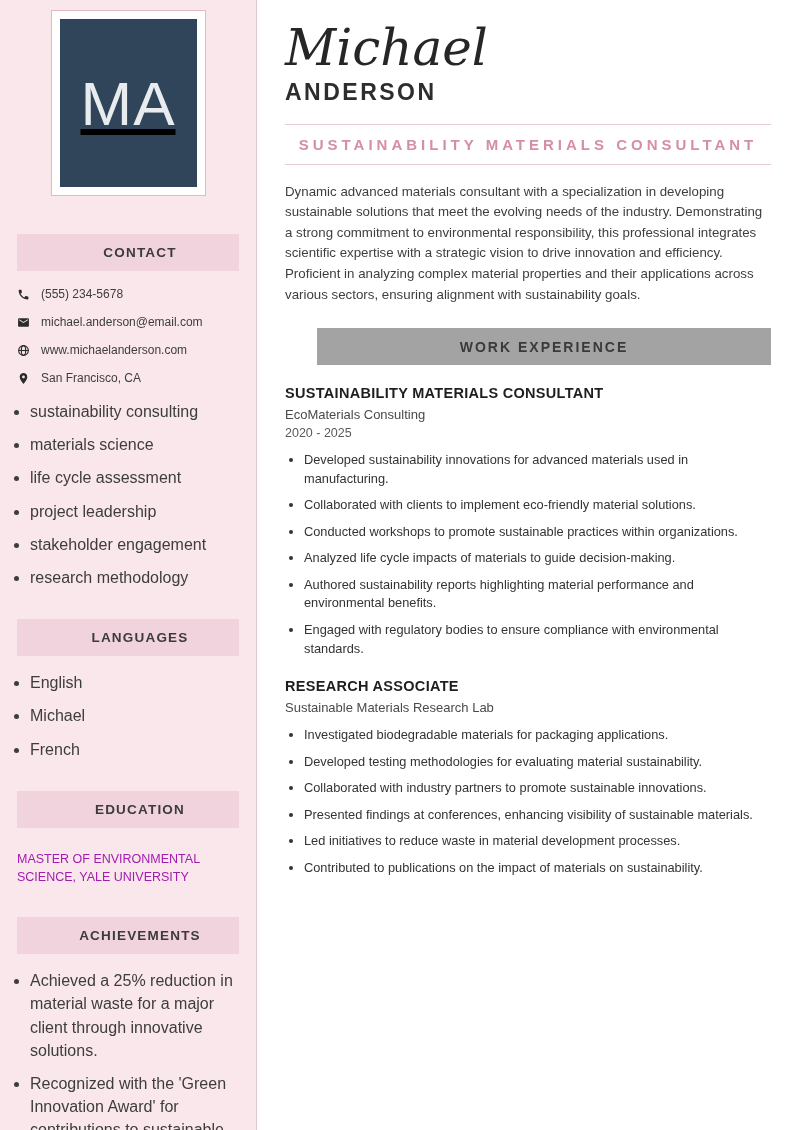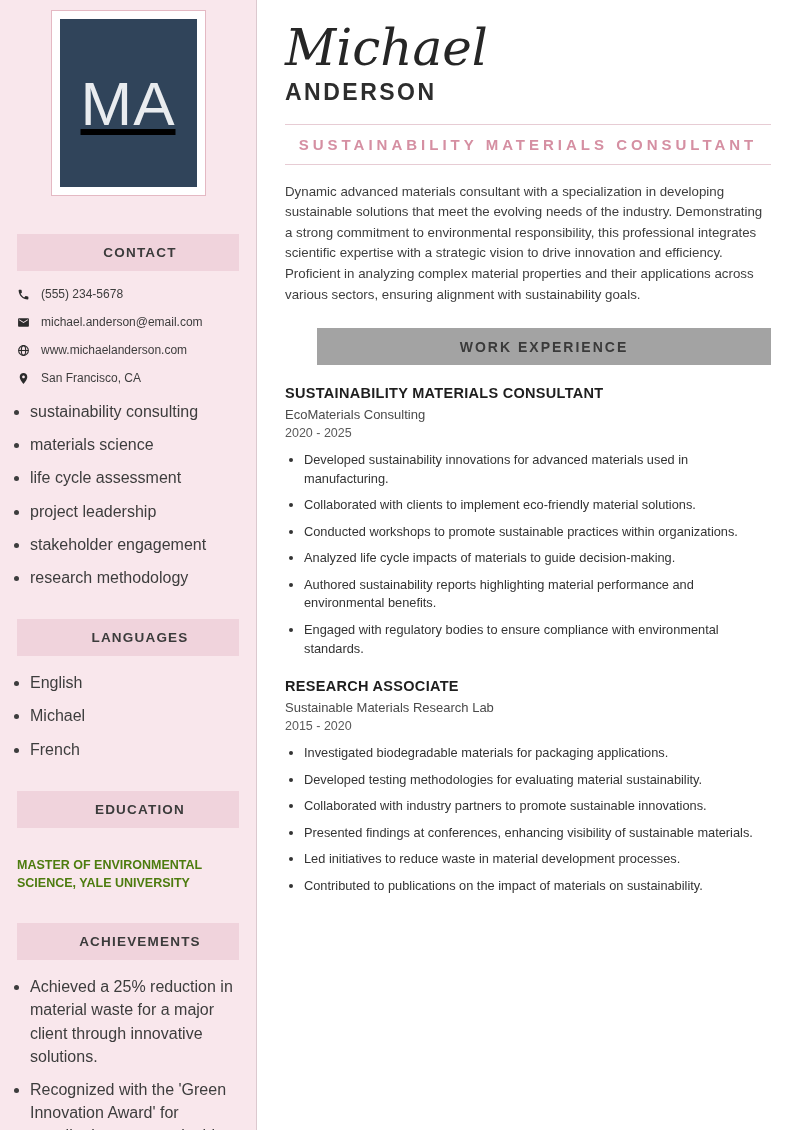--- a/index.html
+++ b/index.html
@@ -74,25 +74,25 @@
   .contact-row svg { width: 13px; height: 13px; flex: 0 0 13px; color: #2b2b2b; }
 
   .side-list {
     margin: 15px 14px 0 30px;
     font-size: 16px;
     color: #3d3d3d;
   }
   .side-list li { margin-bottom: 10px; line-height: 1.45; }
 
   .degree-text {
-    margin: 28px 14px 0 17px;
-    font-weight: bold;
+    margin: 22px 14px 0 17px;
+    font-weight: normal;
     font-size: 12.5px;
     line-height: 1.5;
-    color: #4d7c0f;
+    color: #a21caf;
   }
 
   
   .main {
     flex: 1;
     padding: 22px 29px 0 28px;
   }
   .first-name {
     font-family: "DejaVu Serif", serif;
     font-style: italic;
@@ -247,21 +247,20 @@
         <li>Conducted workshops to promote sustainable practices within organizations.</li>
         <li>Analyzed life cycle impacts of materials to guide decision-making.</li>
         <li>Authored sustainability reports highlighting material performance and environmental benefits.</li>
         <li>Engaged with regulatory bodies to ensure compliance with environmental standards.</li>
       </ul>
     </section>
 
     <section class="job">
       <div class="job-title">RESEARCH ASSOCIATE</div>
       <div class="job-company">Sustainable Materials Research Lab</div>
-      <div class="job-dates">2015 - 2020</div>
       <ul class="job-bullets">
         <li>Investigated biodegradable materials for packaging applications.</li>
         <li>Developed testing methodologies for evaluating material sustainability.</li>
         <li>Collaborated with industry partners to promote sustainable innovations.</li>
         <li>Presented findings at conferences, enhancing visibility of sustainable materials.</li>
         <li>Led initiatives to reduce waste in material development processes.</li>
         <li>Contributed to publications on the impact of materials on sustainability.</li>
       </ul>
     </section>
 

